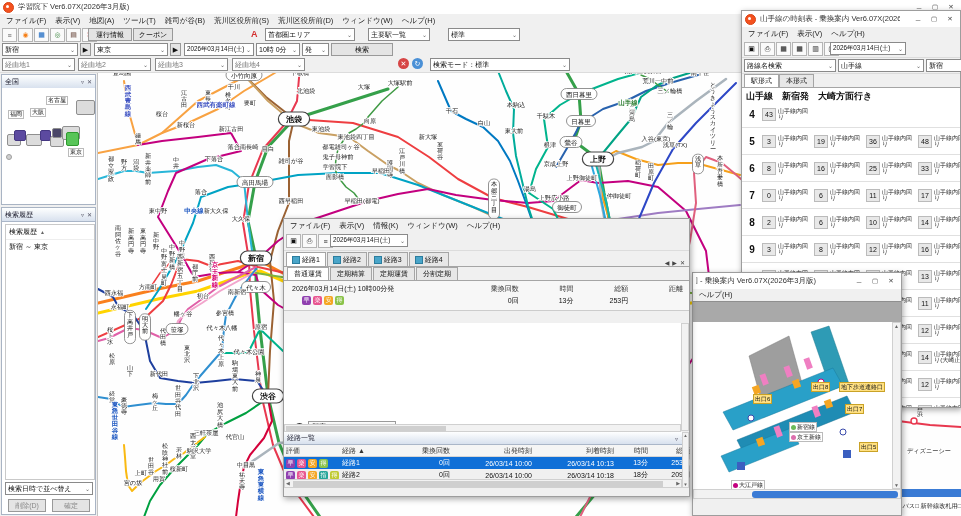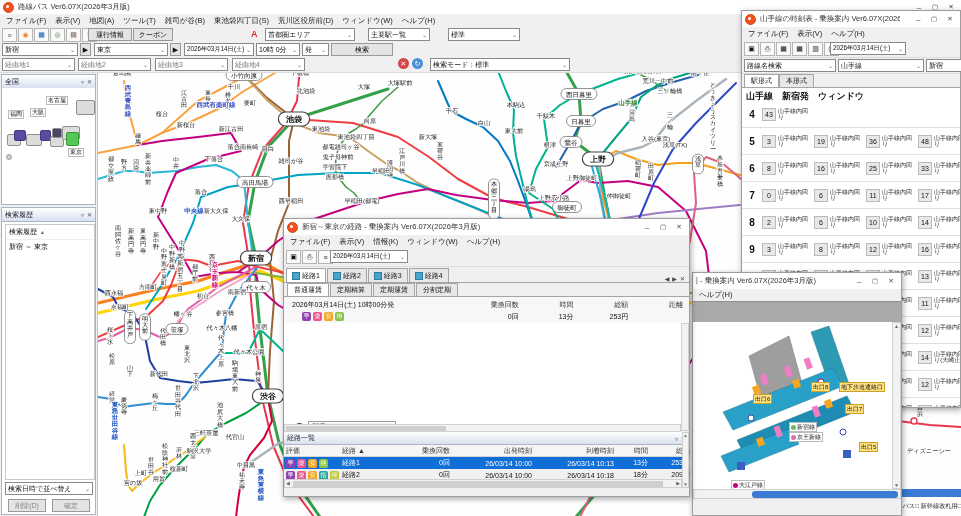--- a/index.html
+++ b/index.html
@@ -53,34 +53,34 @@
   .dot{width:5px;height:5px;border-radius:50%;flex:none}
   .regbox{position:absolute;border:1px solid #8f8f8f;border-radius:2px;background:#dcdcdc}
   .reglbl{position:absolute;font-size:6px;background:#fff;border:1px solid #bbb;padding:0 1px;line-height:7px;white-space:nowrap}
 </style>
 </head>
 <body>
 
 <div class="abs" style="left:0;top:0;width:961px;height:516px;background:#f0f0f0">
   <div class="tbar" style="height:14px">
     <span class="appico"></span>
-    <span style="color:#333">路線バス Ver6.07X(2026年3月版)</span>
+    <span style="color:#333">学習院下 Ver6.07X(2026年3月版)</span>
     <span class="wbtns">
       <span class="wb">─</span>
       <span class="wb">▢</span>
       <span class="wb">✕</span>
     </span>
   </div>
   <div class="menubar" id="main-menubar" style="height:13px">
       <span class="mi">ファイル(F)</span>
       <span class="mi">表示(V)</span>
       <span class="mi">地図(A)</span>
       <span class="mi">ツール(T)</span>
       <span class="mi">雑司が谷(B)</span>
-      <span class="mi">東池袋四丁目(S)</span>
+      <span class="mi">荒川区役所前(S)</span>
       <span class="mi">荒川区役所前(D)</span>
       <span class="mi">ウィンドウ(W)</span>
       <span class="mi">ヘルプ(H)</span>
     </div>
 
   <svg id="railmap" style="position:absolute;left:97px;top:60px;z-index:1;background:#fefefe;border:1px solid #c4c4c4" width="864" height="456" viewBox="0 0 864 456">
       <polyline points="290,28 240,44 196,58 170,86 157,121 150,160 158,197 158,226 162,268 170,335 181,382 197,420 222,456" fill="none" stroke="#35a04a" stroke-width="3" stroke-linecap="round" stroke-linejoin="round"></polyline>
       <polyline points="468,10 481,33 483,60 476,80 500,98 506,132 514,172 522,212 534,252 542,292 536,342 520,392 498,432 478,456" fill="none" stroke="#35a04a" stroke-width="3" stroke-linecap="round" stroke-linejoin="round"></polyline>
       <polyline points="203,-6 199,40 188,62 165,88 151,123 145,162 151,199 152,228 156,270 164,337 175,384 191,422 216,456" fill="none" stroke="#e8384f" stroke-width="2" stroke-linecap="round" stroke-linejoin="round"></polyline>
       <polyline points="0,242 60,228 100,220 143,206 158,198 200,220 260,236 340,246 420,236 480,228 530,238 560,262 575,280" fill="none" stroke="#f9801d" stroke-width="3" stroke-linecap="round" stroke-linejoin="round"></polyline>
@@ -461,21 +461,21 @@
       </div>
   </div>
   <div style="display:flex;align-items:flex-end;height:13px;background:#f0f0f0;padding-left:2px;border-bottom:1px solid #a5a5a5">
     <div class="ftab active">
         <span>駅形式</span>
       </div>
     <div class="ftab">
         <span>本形式</span>
       </div>
   </div>
-  <div style="height:16px;display:flex;align-items:center;padding-left:4px;font-weight:bold;font-size:9px;background:#fff">山手線　新宿発　ウィンドウ</div>
+  <div style="height:16px;display:flex;align-items:center;padding-left:4px;font-weight:bold;font-size:9px;background:#fff">山手線　新宿発　大崎方面行き</div>
   <div id="tt-grid" style="position:absolute;left:0;top:90px;right:0;bottom:0;overflow:hidden;background:#fff">
       <div class="tt-row">
         <div class="tt-h">4</div>
         <div class="tt-cell">
           <div class="tt-min">43</div>
           <div class="tt-lab">山手線内回り</div>
         </div>
       </div>
       <div class="tt-row">
         <div class="tt-h">5</div>
@@ -747,29 +747,20 @@
   <div class="scroll" style="left:199px;top:49px;width:9px;height:167px">
     <div style="text-align:center;font-size:5px;color:#666">▲</div>
     <div style="position:absolute;bottom:0;width:100%;text-align:center;font-size:5px;color:#666">▼</div>
   </div>
   <div class="scroll" style="left:0;top:216px;width:208px;height:10px">
     <div class="thumb" style="left:58px;top:1px;width:146px;height:7px;background:#3a7bd5;border-radius:3px"></div>
   </div>
 </div>
 
 <div class="win" style="left:283px;top:218px;width:407px;height:279px;z-index:7">
-  <div class="tbar">
-    <span class="appico"></span>
-    <span style="color:#333">新宿～東京の経路 - 乗換案内 Ver6.07X(2026年3月版)</span>
-    <span class="wbtns">
-      <span class="wb">─</span>
-      <span class="wb">▢</span>
-      <span class="wb">✕</span>
-    </span>
-  </div>
   <div class="menubar" id="rt-menubar" style="height:13px">
       <span class="mi">ファイル(F)</span>
       <span class="mi">表示(V)</span>
       <span class="mi">情報(K)</span>
       <span class="mi">ウィンドウ(W)</span>
       <span class="mi">ヘルプ(H)</span>
     </div>
   <div style="position:relative;height:18px;background:#f0f0f0;border-bottom:1px solid #dcdcdc">
     <div class="icorow" id="rt-icons" style="position:absolute;left:2px;top:2px">
         <span class="tbico">▣</span>

